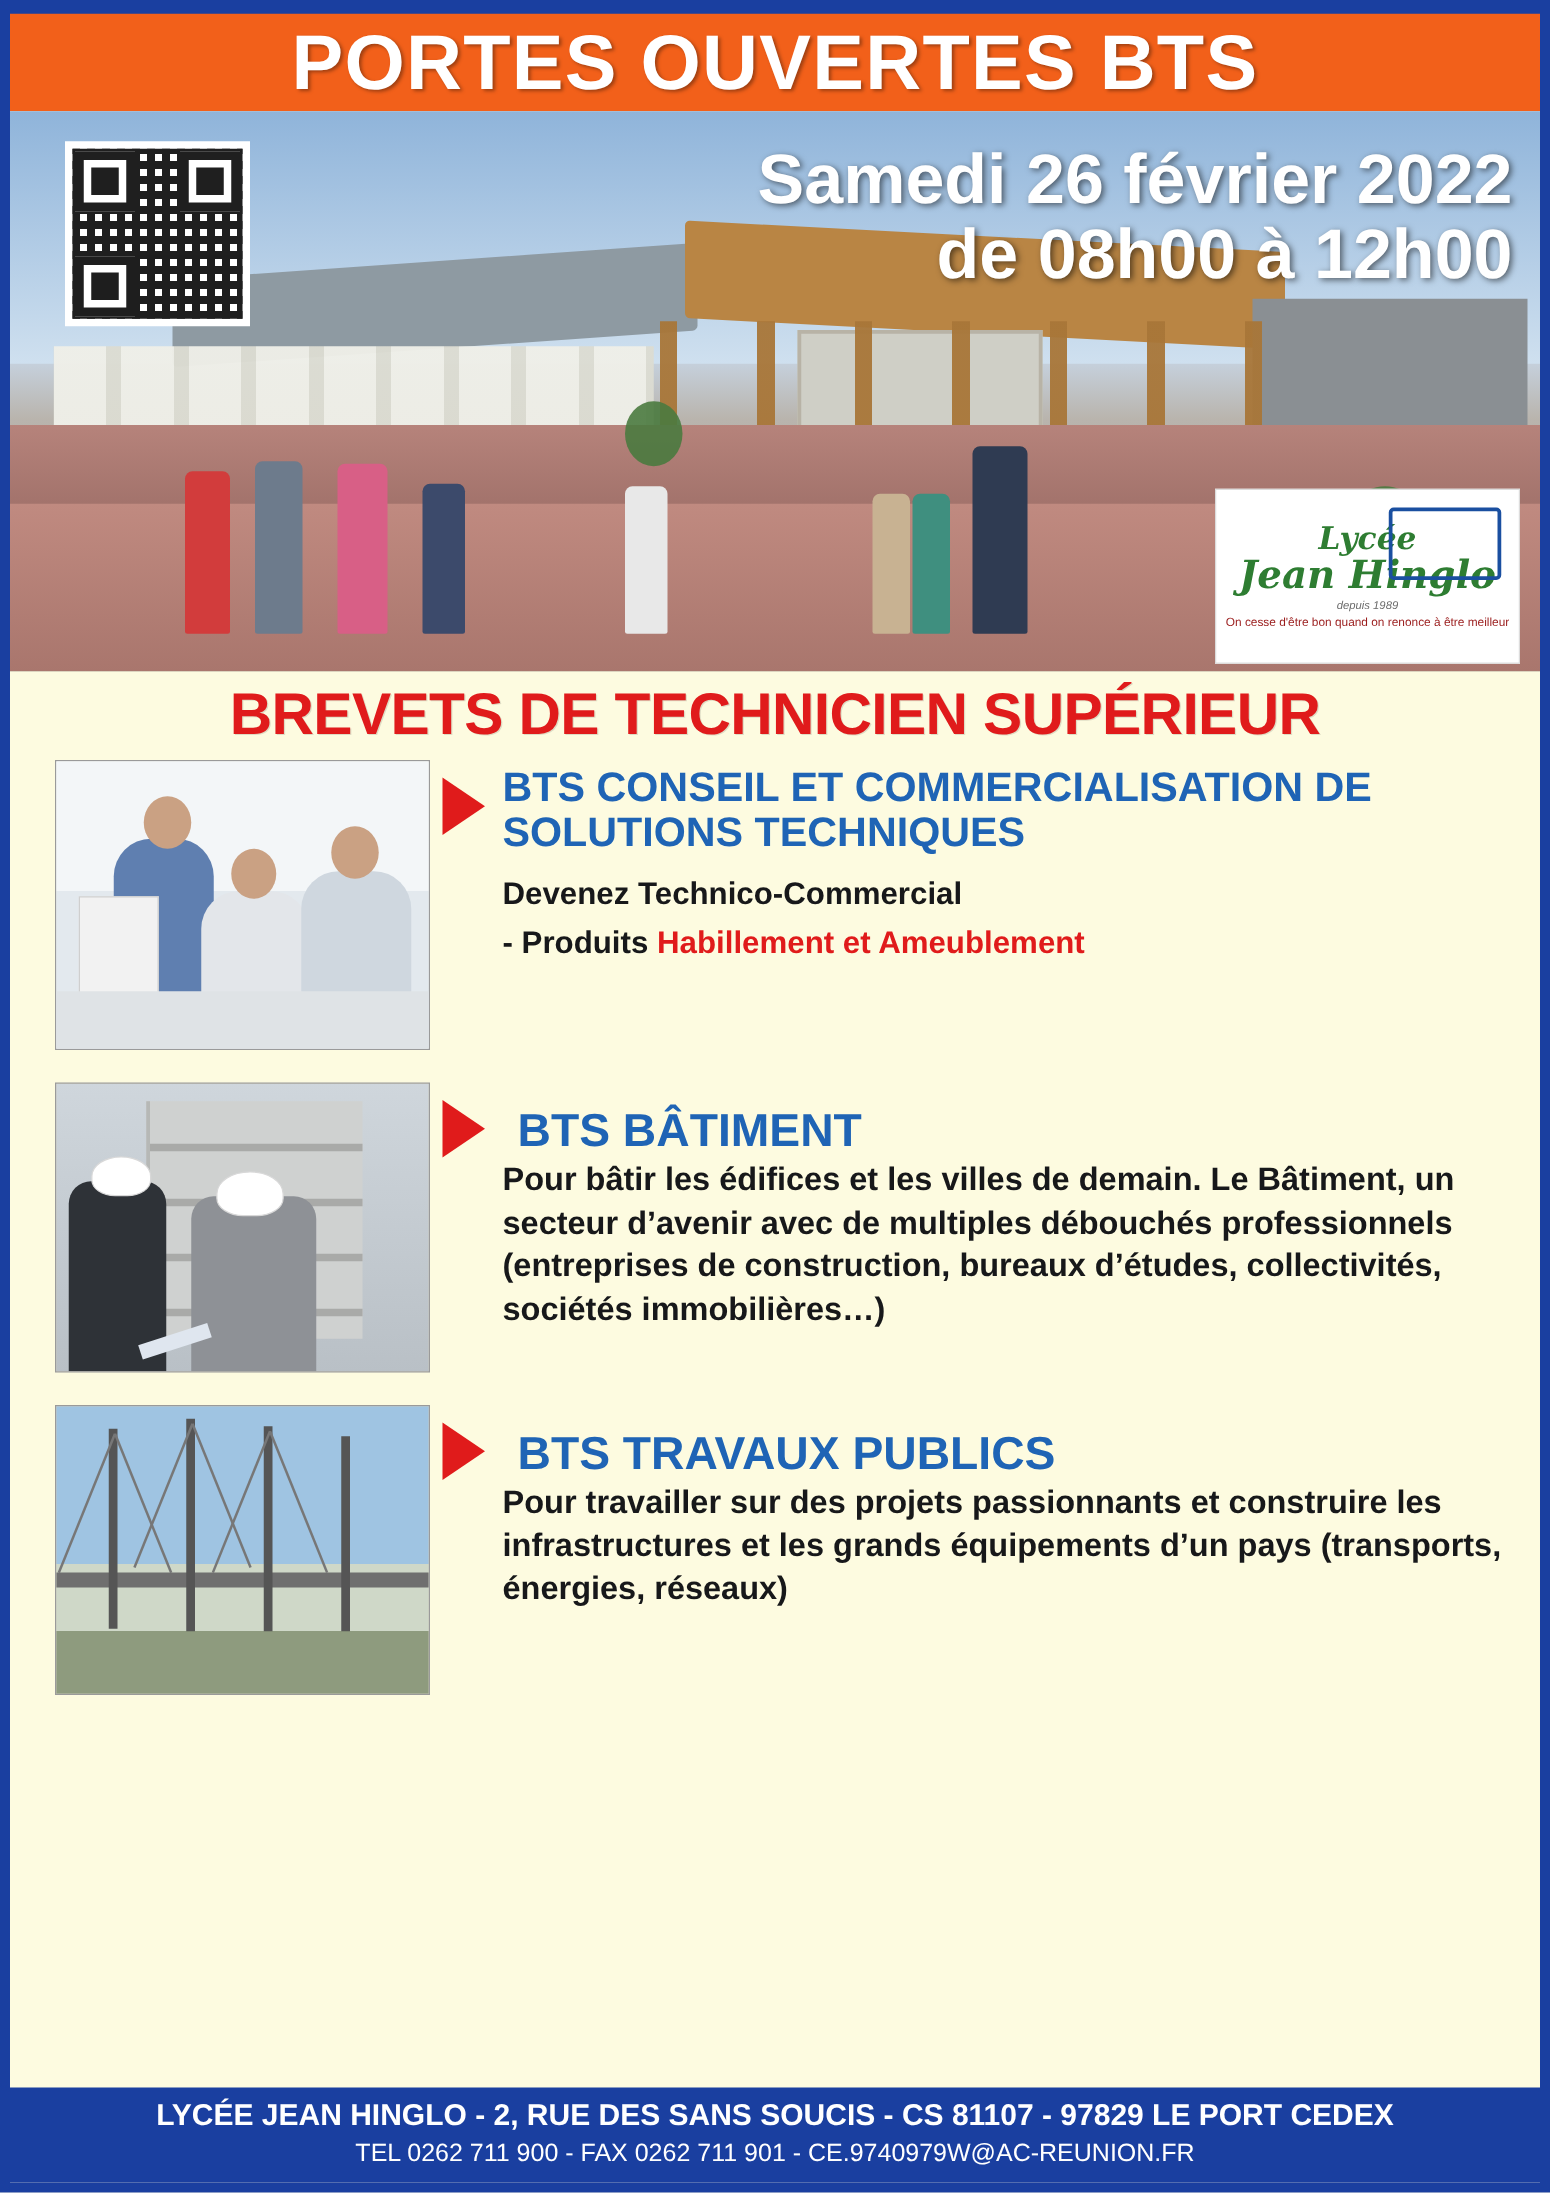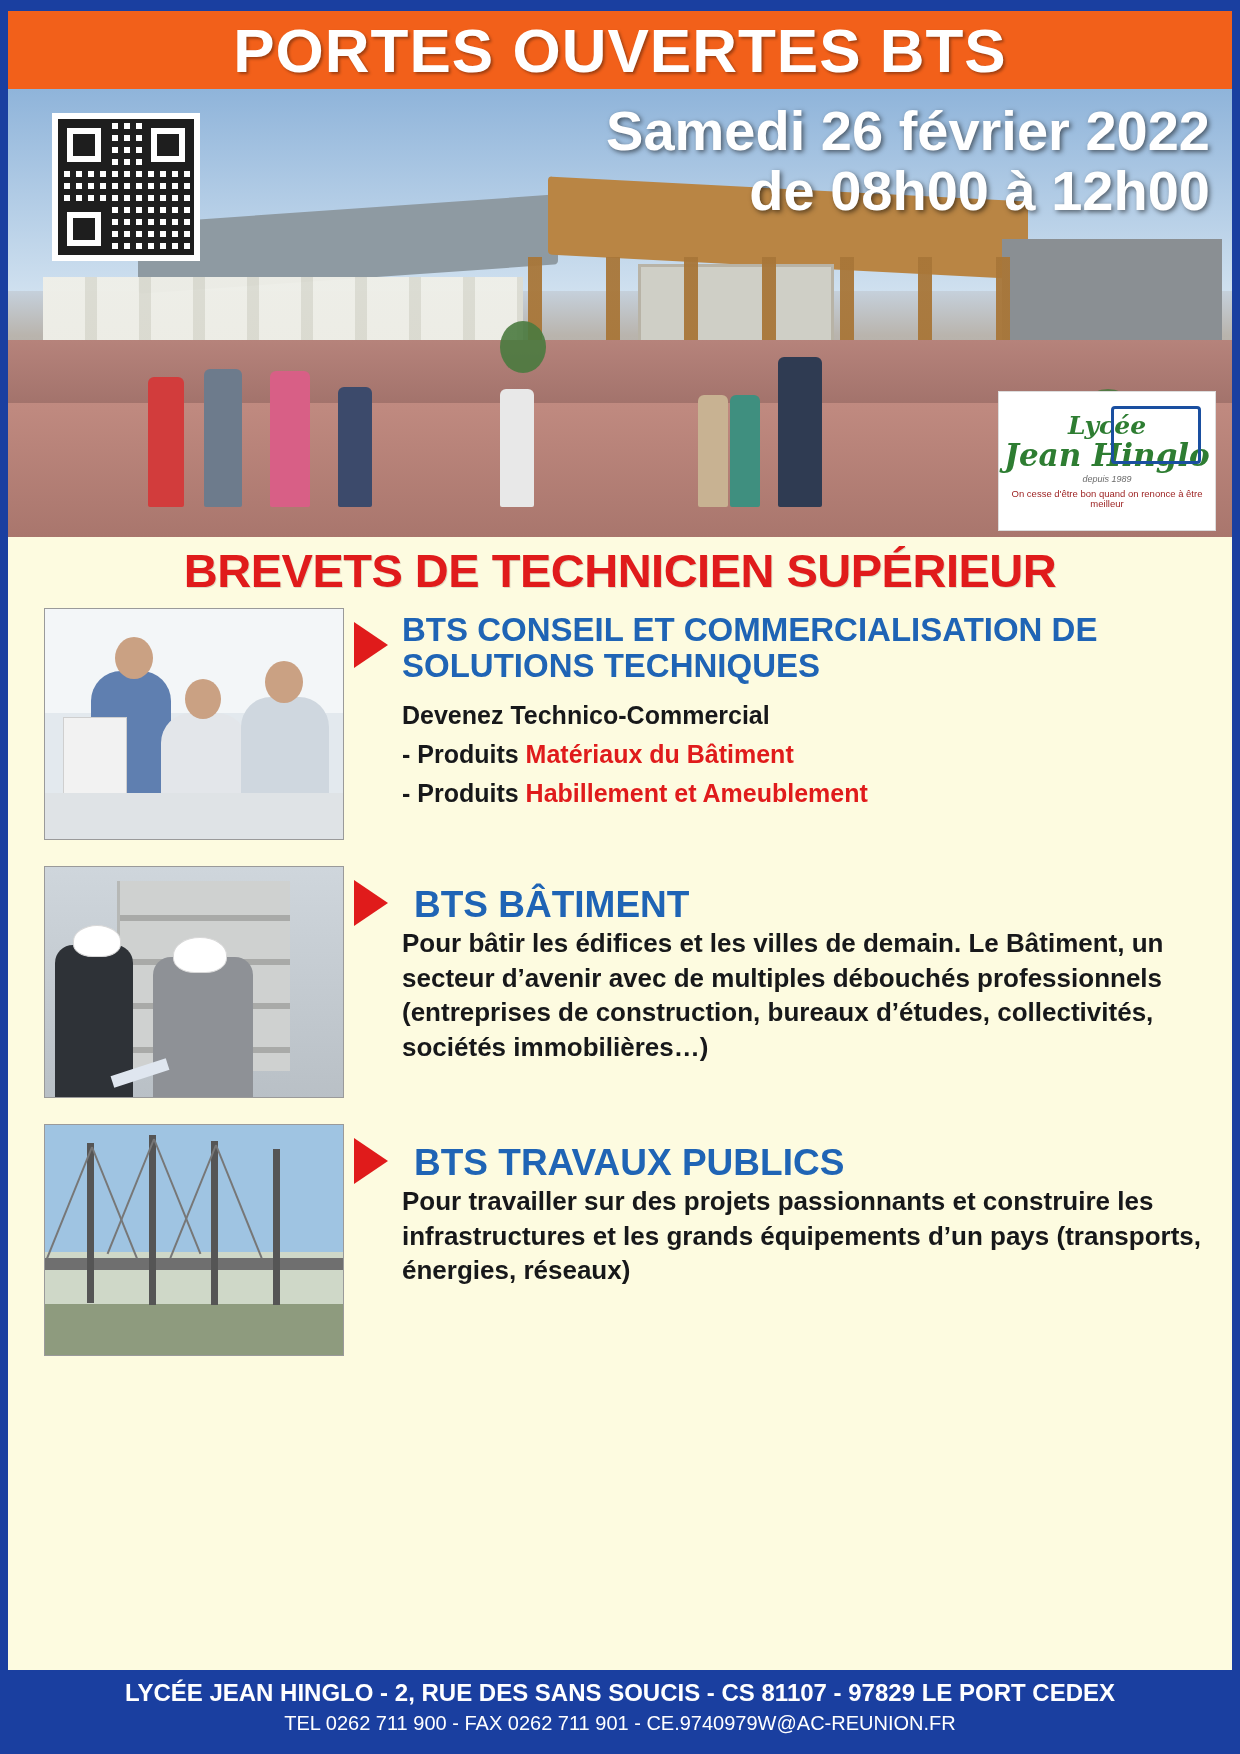--- a/index.html
+++ b/index.html
@@ -148,21 +148,21 @@
     opacity: .9;
   }
   .person {
     position: absolute;
     bottom: 30px;
     border-radius: 6px 6px 2px 2px;
   }
   .hero-date {
     position: absolute;
     right: 22px;
-    top: 12px;
+    top: 24px;
     text-align: right;
     color: #ffffff;
     font-size: 56px;
     font-weight: bold;
     line-height: 1.08;
     text-shadow: 2px 2px 5px rgba(0,0,0,0.55);
   }
   .qr {
     position: absolute;
     left: 44px;
@@ -196,21 +196,21 @@
   .qr-eye::after {
     content: "";
     position: absolute;
     inset: 6px;
     background: #000;
   }
   .logo-badge {
     position: absolute;
     right: 16px;
     bottom: 6px;
-    width: 218px;
+    width: 244px;
     height: 140px;
     background: #ffffff;
     border: 1px solid #dcdcdc;
     display: flex;
     flex-direction: column;
     align-items: center;
     justify-content: center;
     box-sizing: border-box;
     padding: 4px;
   }
@@ -435,23 +435,20 @@
       <div class="tm-head" style="left:140px; top:70px; width:36px; height:40px;"></div>
       <div class="tm-p" style="left:196px; top:88px; width:88px; height:108px; background:#cfd7df;"></div>
       <div class="tm-head" style="left:220px; top:52px; width:38px; height:42px;"></div>
       <div class="tm-model"></div>
       <div class="tm-table"></div>
     </div>
     <div class="arrow"></div>
     <div class="entry-body">
       <div class="entry-title">BTS CONSEIL ET COMMERCIALISATION DE SOLUTIONS TECHNIQUES</div>
       <div class="entry-sub">Devenez Technico-Commercial</div>
-      <div class="bullet-line">
-        <span>- Produits </span><span class="red">Matériaux du Bâtiment</span>
-      </div>
       <div class="bullet-line">
         <span>- Produits </span><span class="red">Habillement et Ameublement</span>
       </div>
     </div>
   </div>
 
   <div class="entry">
     <div class="thumb thumb-constr">
       <div class="tc-building">
         <div class="tc-floor" style="top:34px;"></div>

